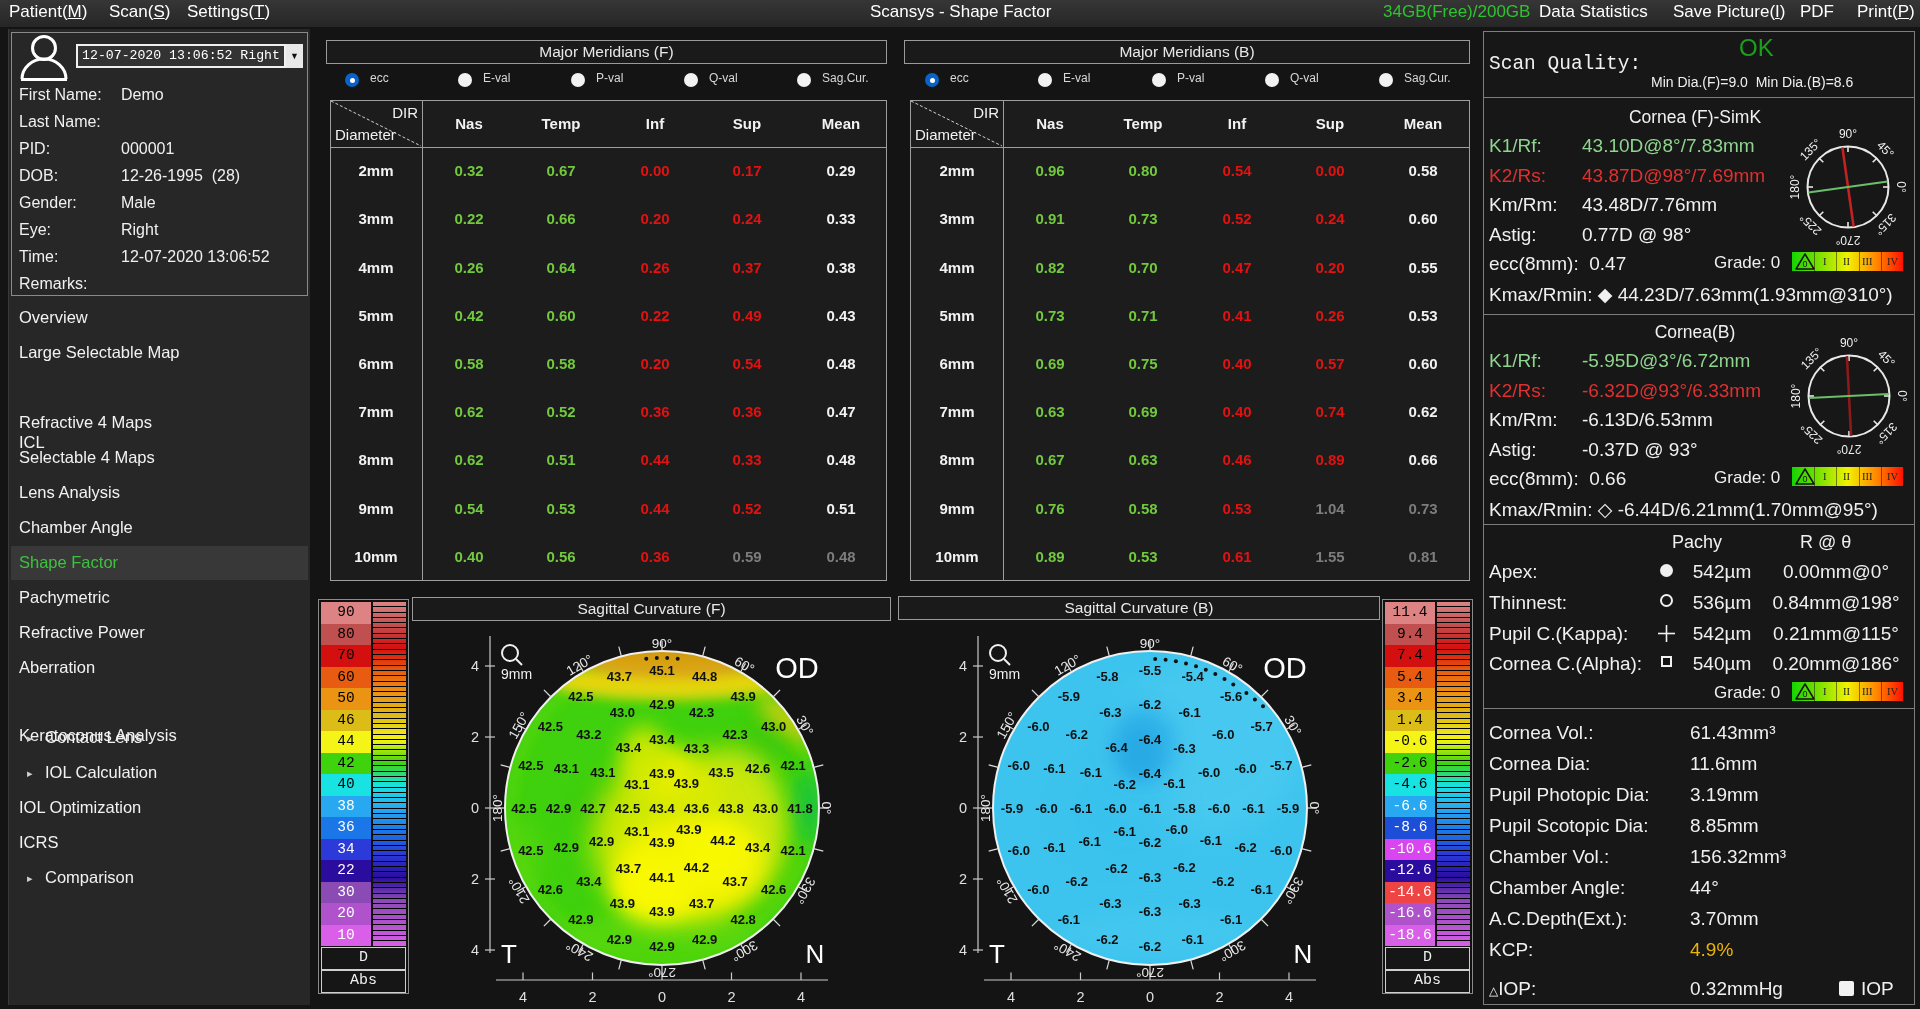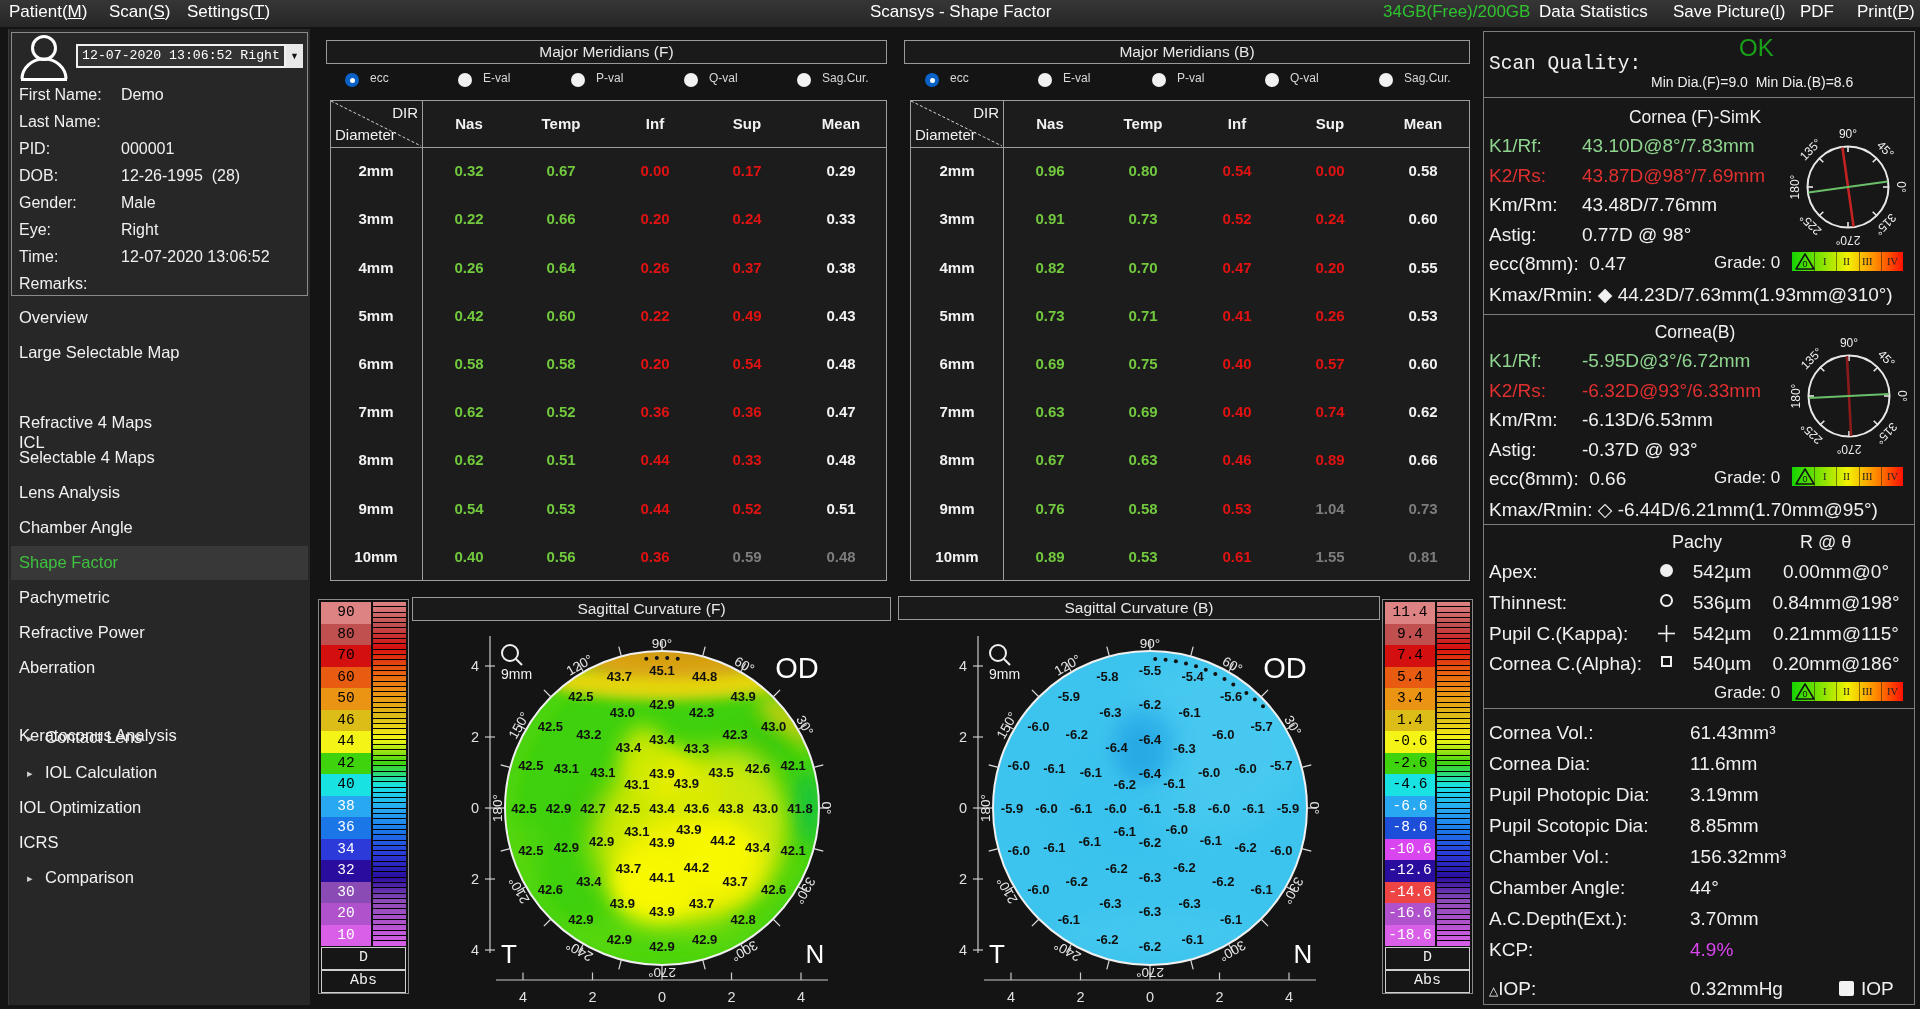--- a/index.html
+++ b/index.html
@@ -16,21 +16,21 @@
 .mitem{position:absolute;left:10px;color:#f2f2f2;font-size:16.5px;white-space:pre}
 .hdrbox{position:absolute;border:1px solid #9a9a9a;color:#e8e8e8;font-size:15.5px;
  text-align:center;background:#1a1a1a}
 .radio{position:absolute;width:14px;height:14px;border-radius:50%;background:#f2f2f2}
 .radio.sel{background:#0a62c8}
 .radio.sel::after{content:'';position:absolute;left:4.5px;top:4.5px;width:5px;height:5px;border-radius:50%;background:#fff}
 .rlab{position:absolute;color:#d8d8d8;font-size:12px;white-space:pre}
 .tcell{position:absolute;font-size:15px;font-weight:bold;text-align:center;white-space:pre}
 .w{color:#f2f2f2}.g{color:#72c93e}.r{color:#e01212}.gy{color:#7d7d7d}
 .rp{position:absolute;color:#f0f0f0;font-size:19px;white-space:pre}
-.grn{color:#8fd48f}.red{color:#e03030}.grn2{color:#d946ef}
+.grn{color:#8fd48f}.red{color:#e03030}.grn2{color:#eab308}
 .gradebar{position:absolute;width:111px;height:19px;
  background:linear-gradient(90deg,#15d400,#70e000 22%,#f2f200 50%,#ff8800 76%,#ff1100);}
 .gradebar i{position:absolute;top:0;width:1px;height:19px;background:rgba(40,30,0,.55)}
 .gradebar span{position:absolute;top:3.5px;font-size:10.5px;font-weight:normal;color:#222;
  font-family:"Liberation Serif",serif}
 .cscale{position:absolute;width:91px;border:1px solid #8a8a8a;background:#101010}
 .cblk{position:absolute;left:2px;width:50px;height:21.5px;text-align:center;
  font-family:"Liberation Mono",monospace;font-size:14.5px;line-height:21.5px}
 .cbtn{position:absolute;left:2px;width:85px;height:23px;border:1px solid #cfcfcf;
  color:#f0f0f0;font-family:"Liberation Mono",monospace;font-size:15px;text-align:center;line-height:20px;background:#161616}
@@ -258,21 +258,21 @@
     <div class="cblk" style="top:45.0px;background:#d40f0f;color:#000">70</div>
     <div class="cblk" style="top:66.5px;background:#e85c11;color:#000">60</div>
     <div class="cblk" style="top:88.0px;background:#eb9414;color:#000">50</div>
     <div class="cblk" style="top:109.5px;background:#dcbc17;color:#000">46</div>
     <div class="cblk" style="top:131.0px;background:#f4f416;color:#000">44</div>
     <div class="cblk" style="top:152.5px;background:#3fd30e;color:#000">42</div>
     <div class="cblk" style="top:174.0px;background:#18e2e2;color:#000">40</div>
     <div class="cblk" style="top:195.5px;background:#28a8f0;color:#fff">38</div>
     <div class="cblk" style="top:217.0px;background:#1b76e8;color:#fff">36</div>
     <div class="cblk" style="top:238.5px;background:#2b3ad8;color:#fff">34</div>
-    <div class="cblk" style="top:260.0px;background:#2a0d9e;color:#fff">32</div>
+    <div class="cblk" style="top:260.0px;background:#2a0d9e;color:#fff">22</div>
     <div class="cblk" style="top:281.5px;background:#8a4bb4;color:#fff">30</div>
     <div class="cblk" style="top:303.0px;background:#b052cc;color:#fff">20</div>
     <div class="cblk" style="top:324.5px;background:#d95fe8;color:#fff">10</div>
     <div class="ab" style="left:54px;top:2px;width:33px;height:344px;background:
       repeating-linear-gradient(to bottom, rgba(0,0,0,0) 0px, rgba(0,0,0,0) 4.3px, #000 4.3px, #000 5.3px),
       linear-gradient(to bottom,#dd8383 0.0%,#c05050 6.7%,#d40f0f 13.3%,#e85c11 20.0%,#eb9414 26.7%,#dcbc17 33.3%,#f4f416 40.0%,#3fd30e 46.7%,#18e2e2 53.3%,#28a8f0 60.0%,#1b76e8 66.7%,#2b3ad8 73.3%,#2a0d9e 80.0%,#8a4bb4 86.7%,#b052cc 93.3%,#d95fe8 100.0%);"></div>
     <div class="cbtn" style="top:347px">D</div>
     <div class="cbtn" style="top:370px">Abs</div>
   </div>
 <div class="cscale" style="left:1382px;top:599px;height:395px">

